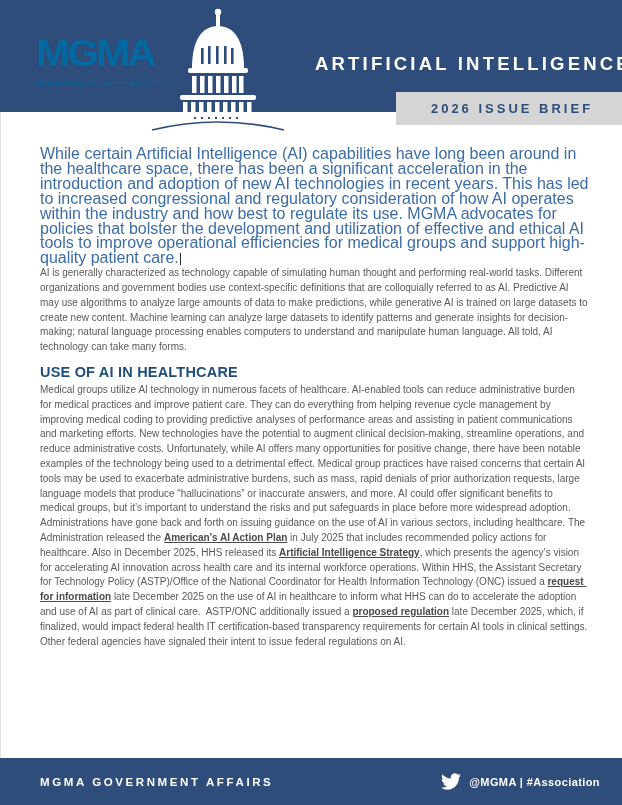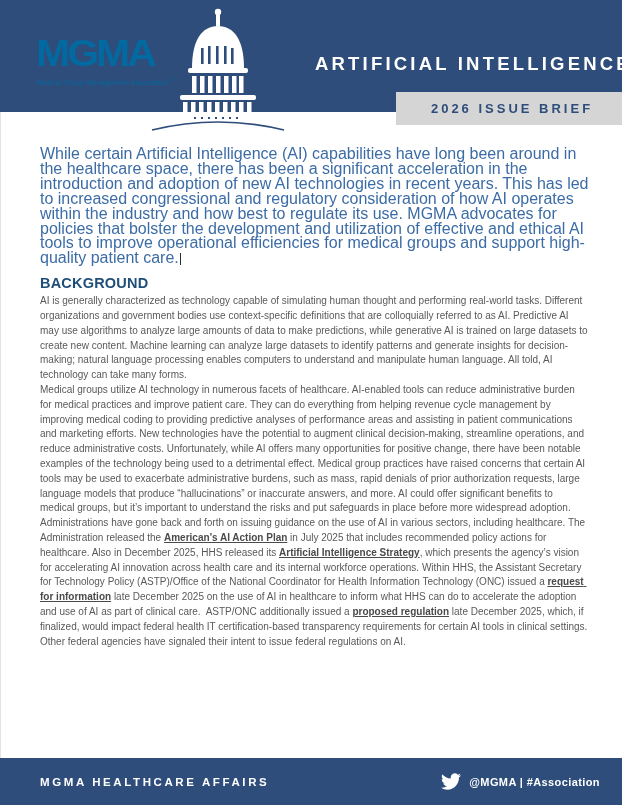--- a/index.html
+++ b/index.html
@@ -87,36 +87,36 @@
 
   <div class="badge">2026 ISSUE BRIEF</div>
 
   <div class="page-edge"></div>
 
   <div class="doc-main">
 
     <p class="intro"><span>While certain Artificial Intelligence (AI) capabilities have long been around in the healthcare space, there has been a significant acceleration in the introduction and adoption of new AI technologies in recent years. This has led to increased congressional and regulatory consideration of how AI operates within the industry and how best to regulate its use. MGMA advocates for policies that bolster the development and utilization of effective and ethical AI tools to improve operational efficiencies for medical groups and support high-quality patient care.</span><span class="cursor"></span></p>
 
     <div>
-      <h2 class="sec-heading">BACKGROUND</h2>
       <p class="sec-body">AI is generally characterized as technology capable of simulating human thought and performing real-world tasks. Different organizations and government bodies use context-specific definitions that are colloquially referred to as AI. Predictive AI may use algorithms to analyze large amounts of data to make predictions, while generative AI is trained on large datasets to create new content. Machine learning can analyze large datasets to identify patterns and generate insights for decision-making; natural language processing enables computers to understand and manipulate human language. All told, AI technology can take many forms.</p>
     </div>
 
     <div>
+      <h2 class="sec-heading">USE OF AI IN HEALTHCARE</h2>
       <p class="sec-body">Medical groups utilize AI technology in numerous facets of healthcare. AI-enabled tools can reduce administrative burden for medical practices and improve patient care. They can do everything from helping revenue cycle management by improving medical coding to providing predictive analyses of performance areas and assisting in patient communications and marketing efforts. New technologies have the potential to augment clinical decision-making, streamline operations, and reduce administrative costs. Unfortunately, while AI offers many opportunities for positive change, there have been notable examples of the technology being used to a detrimental effect. Medical group practices have raised concerns that certain AI tools may be used to exacerbate administrative burdens, such as mass, rapid denials of prior authorization requests, large language models that produce “hallucinations” or inaccurate answers, and more. AI could offer significant benefits to medical groups, but it’s important to understand the risks and put safeguards in place before more widespread adoption.</p>
     </div>
 
     <div>
       <p class="sec-body"><span>Administrations have gone back and forth on issuing guidance on the use of AI in various sectors, including healthcare. The Administration released the </span><span class="doc-link">American’s AI Action Plan</span><span> in July 2025 that includes recommended policy actions for healthcare. Also in December 2025, HHS released its </span><span class="doc-link">Artificial Intelligence Strategy</span><span>, which presents the agency’s vision for accelerating AI innovation across health care and its internal workforce operations. Within HHS, the Assistant Secretary for Technology Policy (ASTP)/Office of the National Coordinator for Health Information Technology (ONC) issued a </span><span class="doc-link">request for information</span><span> late December 2025 on the use of AI in healthcare to inform what HHS can do to accelerate the adoption and use of AI as part of clinical care.  ASTP/ONC additionally issued a </span><span class="doc-link">proposed regulation</span><span> late December 2025, which, if finalized, would impact federal health IT certification-based transparency requirements for certain AI tools in clinical settings. Other federal agencies have signaled their intent to issue federal regulations on AI.</span></p>
     </div>
 
   </div>
 
   <div class="footer-band">
-    <div class="footer-left">MGMA HEALTHCARE AFFAIRS</div>
+    <div class="footer-left">MGMA GOVERNMENT AFFAIRS</div>
     <div class="footer-social">
       <svg width="20" height="17" viewBox="0 0 24 20">
         <path fill="#ffffff" d="M23.953 2.57a10 10 0 01-2.825.775A4.958 4.958 0 0023.291.622c-.951.555-2.005.959-3.127 1.184A4.92 4.92 0 0011.78 6.288C7.69 6.095 4.067 4.13 1.64 1.162a4.822 4.822 0 00-.666 2.475c0 1.71.87 3.213 2.188 4.096a4.904 4.904 0 01-2.228-.616v.06a4.923 4.923 0 003.946 4.827 4.996 4.996 0 01-2.212.085 4.936 4.936 0 004.604 3.417A9.867 9.867 0 011.17 17.61c-.39 0-.779-.023-1.17-.067a13.995 13.995 0 007.557 2.209c9.053 0 13.998-7.496 13.998-13.985 0-.21 0-.42-.015-.63A9.935 9.935 0 0024 2.59z"></path>
       </svg>
       <span>@MGMA | #Association</span>
     </div>
   </div>
 
 </div>
 

